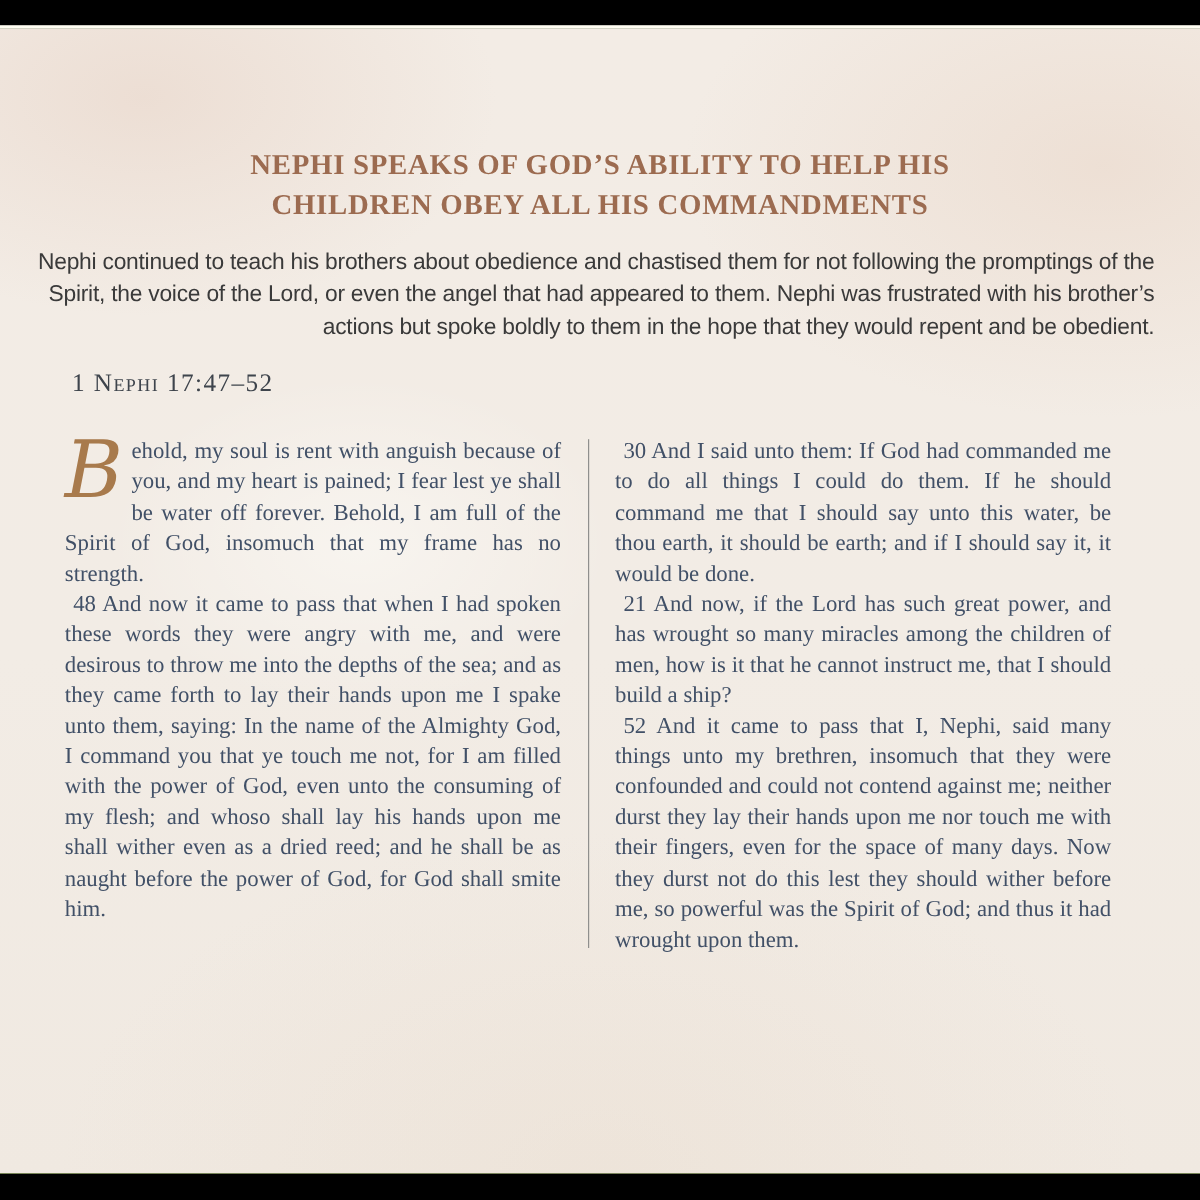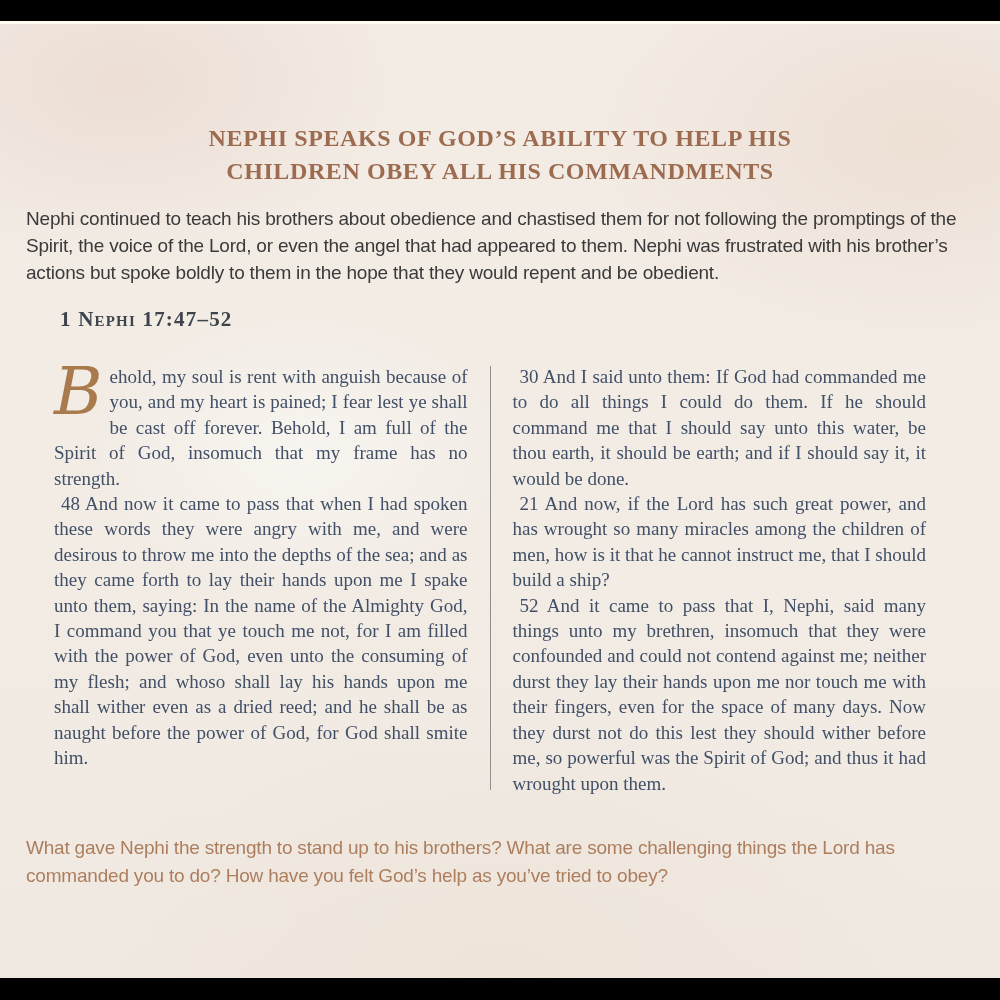--- a/index.html
+++ b/index.html
@@ -53,30 +53,30 @@
     color: #9c6b50;
   }
 
   .intro {
     margin: 17px 38px 0 26px;
     font-family: "Liberation Sans", sans-serif;
     font-size: 19px;
     line-height: 27px;
     letter-spacing: -0.2px;
     color: #3a3a3a;
+    text-align: right;
   }
 
   .reference {
     margin: 21px 0 4px 60px;
     font-family: "Liberation Serif", serif;
     font-variant: small-caps;
     font-size: 21px;
     letter-spacing: 1.2px;
     color: #3e444c;
-    font-weight: bold;
   }
 
   .columns {
     display: flex;
     margin: 32px 74px 0 54px;
     align-items: stretch;
   }
   .col { flex: 1 1 0; min-width: 0; }
   .divider {
     width: 1px;
@@ -126,33 +126,32 @@
 
     <h1 class="title">NEPHI SPEAKS OF GOD’S ABILITY TO HELP HIS CHILDREN OBEY ALL HIS COMMANDMENTS</h1>
 
     <p class="intro">Nephi continued to teach his brothers about obedience and chastised them for not following the promptings of the Spirit, the voice of the Lord, or even the angel that had appeared to them. Nephi was frustrated with his brother’s actions but spoke boldly to them in the hope that they would repent and be obedient.</p>
 
     <div class="reference">1 Nephi 17:47–52</div>
 
     <div class="columns">
 
       <div class="col">
-        <p class="verse"><span class="dropcap">B</span><span>ehold, my soul is rent with anguish because of you, and my heart is pained; I fear lest ye shall be cast off forever. Behold, I am full of the Spirit of God, insomuch that my frame has no strength.</span></p>
+        <p class="verse"><span class="dropcap">B</span><span>ehold, my soul is rent with anguish because of you, and my heart is pained; I fear lest ye shall be water off forever. Behold, I am full of the Spirit of God, insomuch that my frame has no strength.</span></p>
         <p class="verse indent">48 And now it came to pass that when I had spoken these words they were angry with me, and were desirous to throw me into the depths of the sea; and as they came forth to lay their hands upon me I spake unto them, saying: In the name of the Almighty God, I command you that ye touch me not, for I am filled with the power of God, even unto the consuming of my flesh; and whoso shall lay his hands upon me shall wither even as a dried reed; and he shall be as naught before the power of God, for God shall smite him.</p>
       </div>
 
       <div class="divider"></div>
 
       <div class="col">
         <p class="verse indent">30 And I said unto them: If God had commanded me to do all things I could do them. If he should command me that I should say unto this water, be thou earth, it should be earth; and if I should say it, it would be done.</p>
         <p class="verse indent">21 And now, if the Lord has such great power, and has wrought so many miracles among the children of men, how is it that he cannot instruct me, that I should build a ship?</p>
         <p class="verse indent">52 And it came to pass that I, Nephi, said many things unto my brethren, insomuch that they were confounded and could not contend against me; neither durst they lay their hands upon me nor touch me with their fingers, even for the space of many days. Now they durst not do this lest they should wither before me, so powerful was the Spirit of God; and thus it had wrought upon them.</p>
       </div>
 
     </div>
 
-    <p class="question">What gave Nephi the strength to stand up to his brothers? What are some challenging things the Lord has commanded you to do? How have you felt God’s help as you’ve tried to obey?</p>
 
   </div>
 
   <div class="letterbox bottom"></div>
 
 </div>
 
 </body></html>

